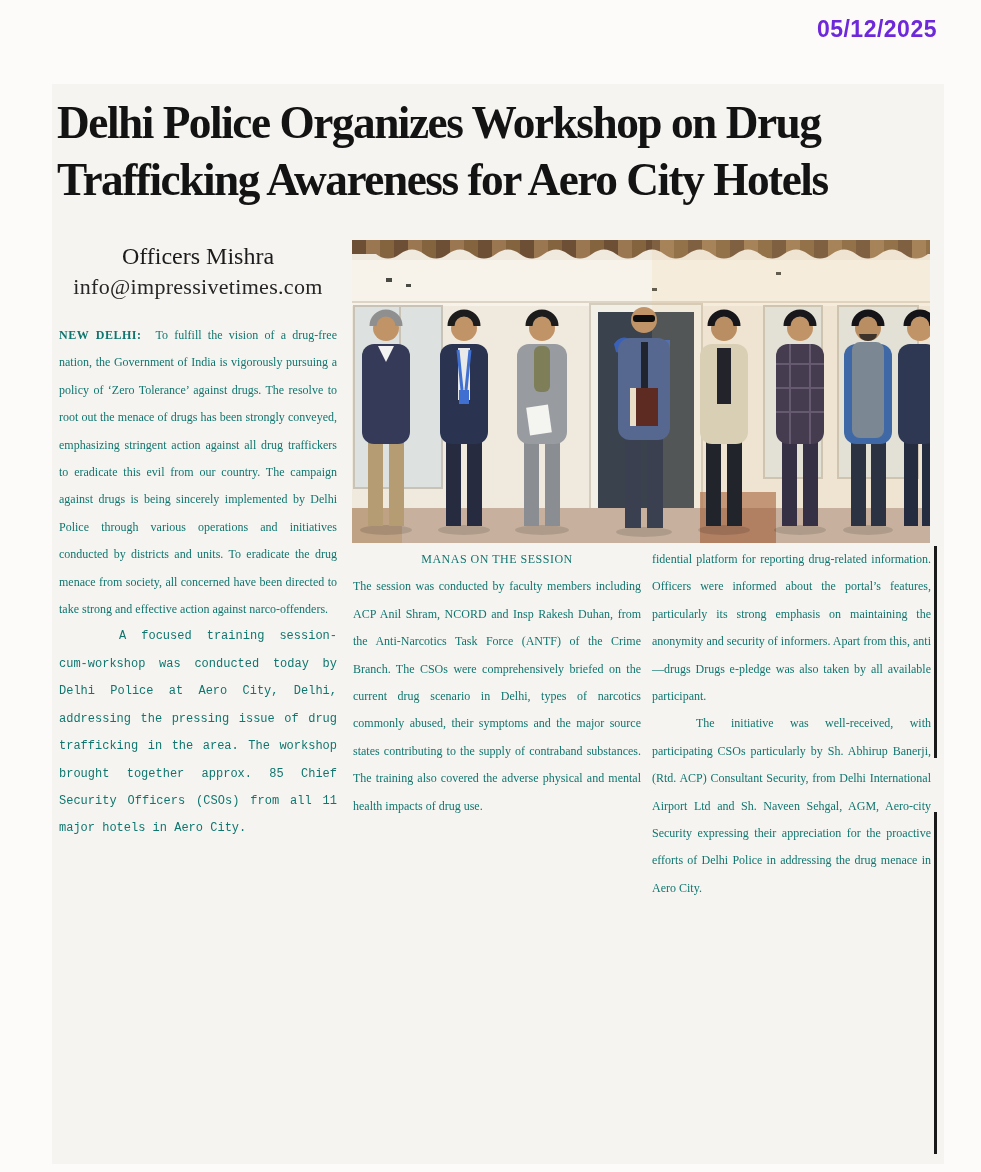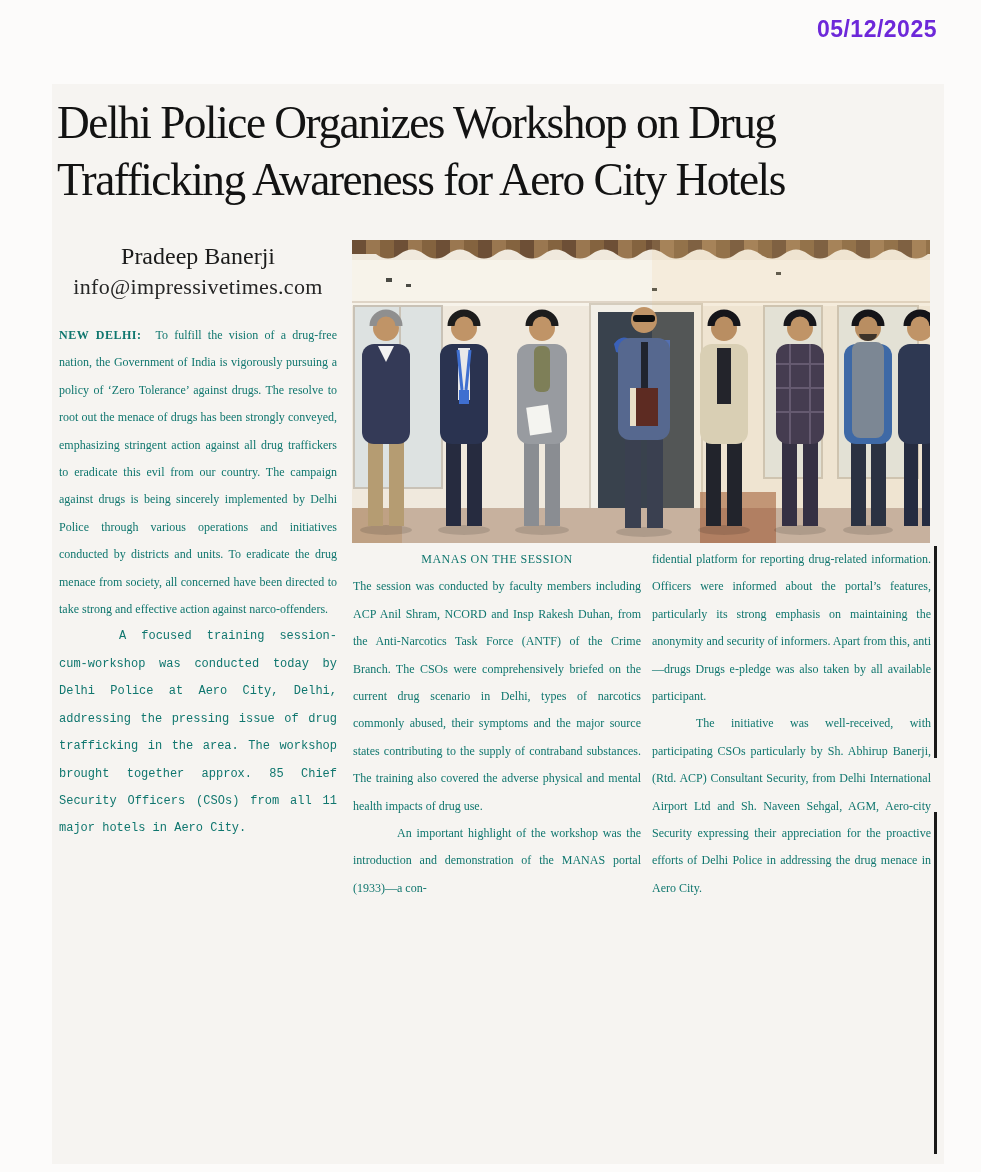--- a/index.html
+++ b/index.html
@@ -15,21 +15,21 @@
     position:absolute; left:52px; top:84px; width:892px; height:1080px;
     background:#f6f4f1;
   }
   .page-date {
     position:absolute; top:16px; right:44px;
     font-family:"Liberation Sans", sans-serif;
     font-size:23px; font-weight:600; color:#6d28d9; letter-spacing:0.5px;
   }
   .headline {
     position:absolute; left:57px; top:94px; width:872px;
-    font-weight:normal; font-size:46px; line-height:57px;
+    font-weight:bold; font-size:46px; line-height:57px;
     letter-spacing:-1.5px; color:#131313;
     white-space:nowrap;
   }
   .headline .hl-line { display:block; transform:scaleX(0.985); transform-origin:0 0; }
   .byline {
     position:absolute; left:57px; top:243px; width:282px; text-align:center;
   }
   .byline .author { font-size:24px; color:#1b1b1b; }
   .byline .email  { font-size:22px; color:#262626; margin-top:4px; letter-spacing:0.3px; }
   .photo {
@@ -62,21 +62,21 @@
 <div class="clip-bg"></div>
 
 <div class="page-date">05/12/2025</div>
 
 <h1 class="headline">
   <span class="hl-line">Delhi Police Organizes Workshop on Drug</span>
   <span class="hl-line">Trafficking Awareness for Aero City Hotels</span>
 </h1>
 
 <div class="byline">
-  <div class="author">Pradeep Banerji</div>
+  <div class="author">Officers Mishra</div>
   <div class="email">info@impressivetimes.com</div>
 </div>
 
 <div class="photo" role="img" aria-label="Eight officials standing in a row for a group photograph in front of a white building with a striped awning; the man at centre wears sunglasses and holds a maroon folder.">
   <svg viewBox="0 0 578 303" preserveAspectRatio="none">
     <defs>
       <pattern id="awn" width="42" height="18" patternUnits="userSpaceOnUse">
         <rect width="42" height="18" fill="#9a7750"></rect>
         <rect width="14" height="18" fill="#6d4f36"></rect>
         <rect x="28" width="14" height="18" fill="#84633f"></rect>
@@ -211,21 +211,20 @@
 </div>
 
 <div class="col col-1">
   <p><b class="dateline">NEW DELHI:</b><span>To fulfill the vision of a drug-free nation, the Government of India is vigorously pursuing a policy of ‘Zero Tolerance’ against drugs. The resolve to root out the menace of drugs has been strongly conveyed, emphasizing stringent action against all drug traffickers to eradicate this evil from our country. The campaign against drugs is being sincerely implemented by Delhi Police through various operations and initiatives conducted by districts and units. To eradicate the drug menace from society, all concerned have been directed to take strong and effective action against narco-offenders.</span></p>
   <p class="indent-lg">A focused training session-cum-workshop was conducted today by Delhi Police at Aero City, Delhi, addressing the pressing issue of drug trafficking in the area. The workshop brought together approx. 85 Chief Security Officers (CSOs) from all 11 major hotels in Aero City.</p>
 </div>
 
 <div class="col col-2">
   <p class="note-heading">MANAS ON THE SESSION</p>
   <p>The session was conducted by faculty members including ACP Anil Shram, NCORD and Insp Rakesh Duhan, from the Anti-Narcotics Task Force (ANTF) of the Crime Branch. The CSOs were comprehensively briefed on the current drug scenario in Delhi, types of narcotics commonly abused, their symptoms and the major source states contributing to the supply of contraband substances. The training also covered the adverse physical and mental health impacts of drug use.</p>
-  <p class="indent-md">An important highlight of the workshop was the introduction and demonstration of the MANAS portal (1933)—a con-</p>
 </div>
 
 <div class="col col-3">
   <p>fidential platform for reporting drug-related information. Officers were informed about the portal’s features, particularly its strong emphasis on maintaining the anonymity and security of informers. Apart from this, anti—drugs Drugs e-pledge was also taken by all available participant.</p>
   <p class="indent-md">The initiative was well-received, with participating CSOs particularly by Sh. Abhirup Banerji, (Rtd. ACP) Consultant Security, from Delhi International Airport Ltd and Sh. Naveen Sehgal, AGM, Aero-city Security expressing their appreciation for the proactive efforts of Delhi Police in addressing the drug menace in Aero City.</p>
 </div>
 
 <div class="v-rule seg-1"></div>
 <div class="v-rule seg-2"></div>
 

